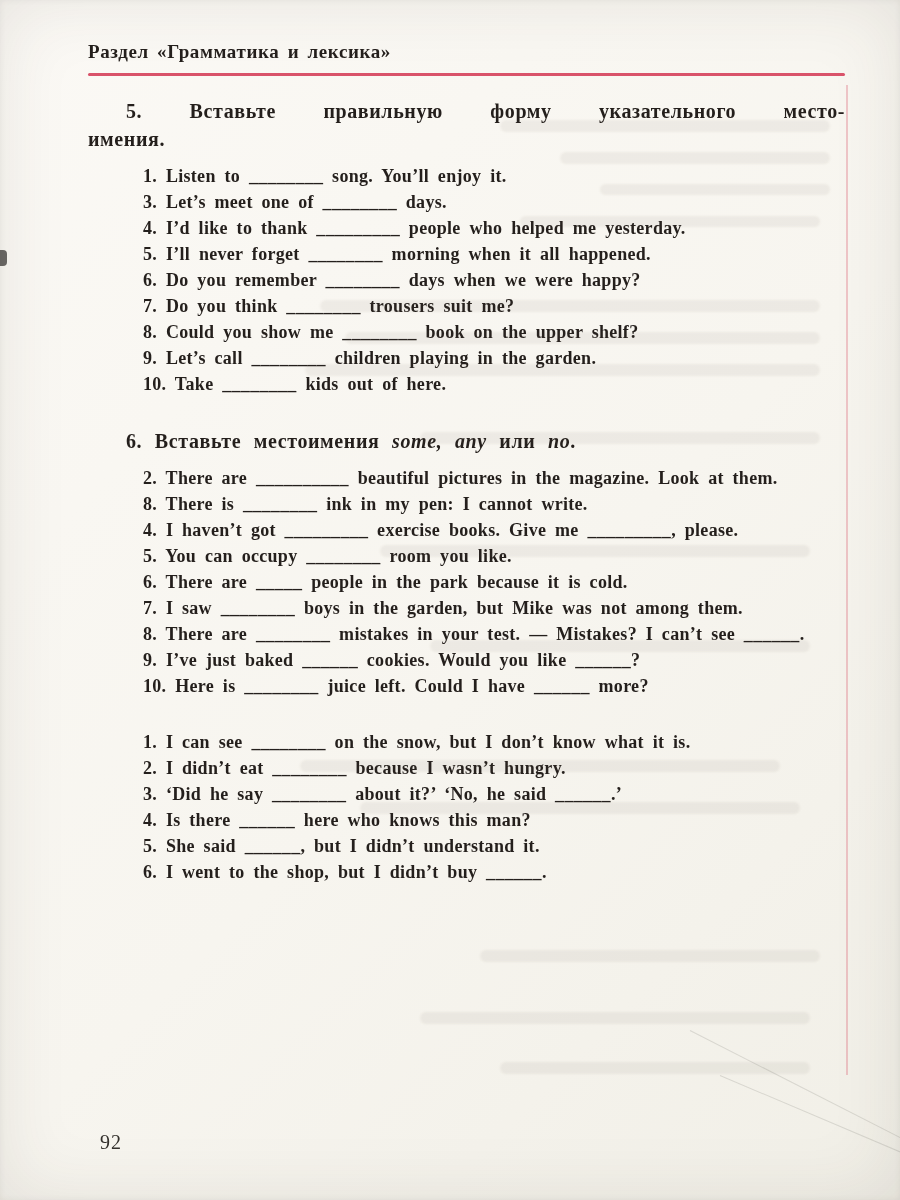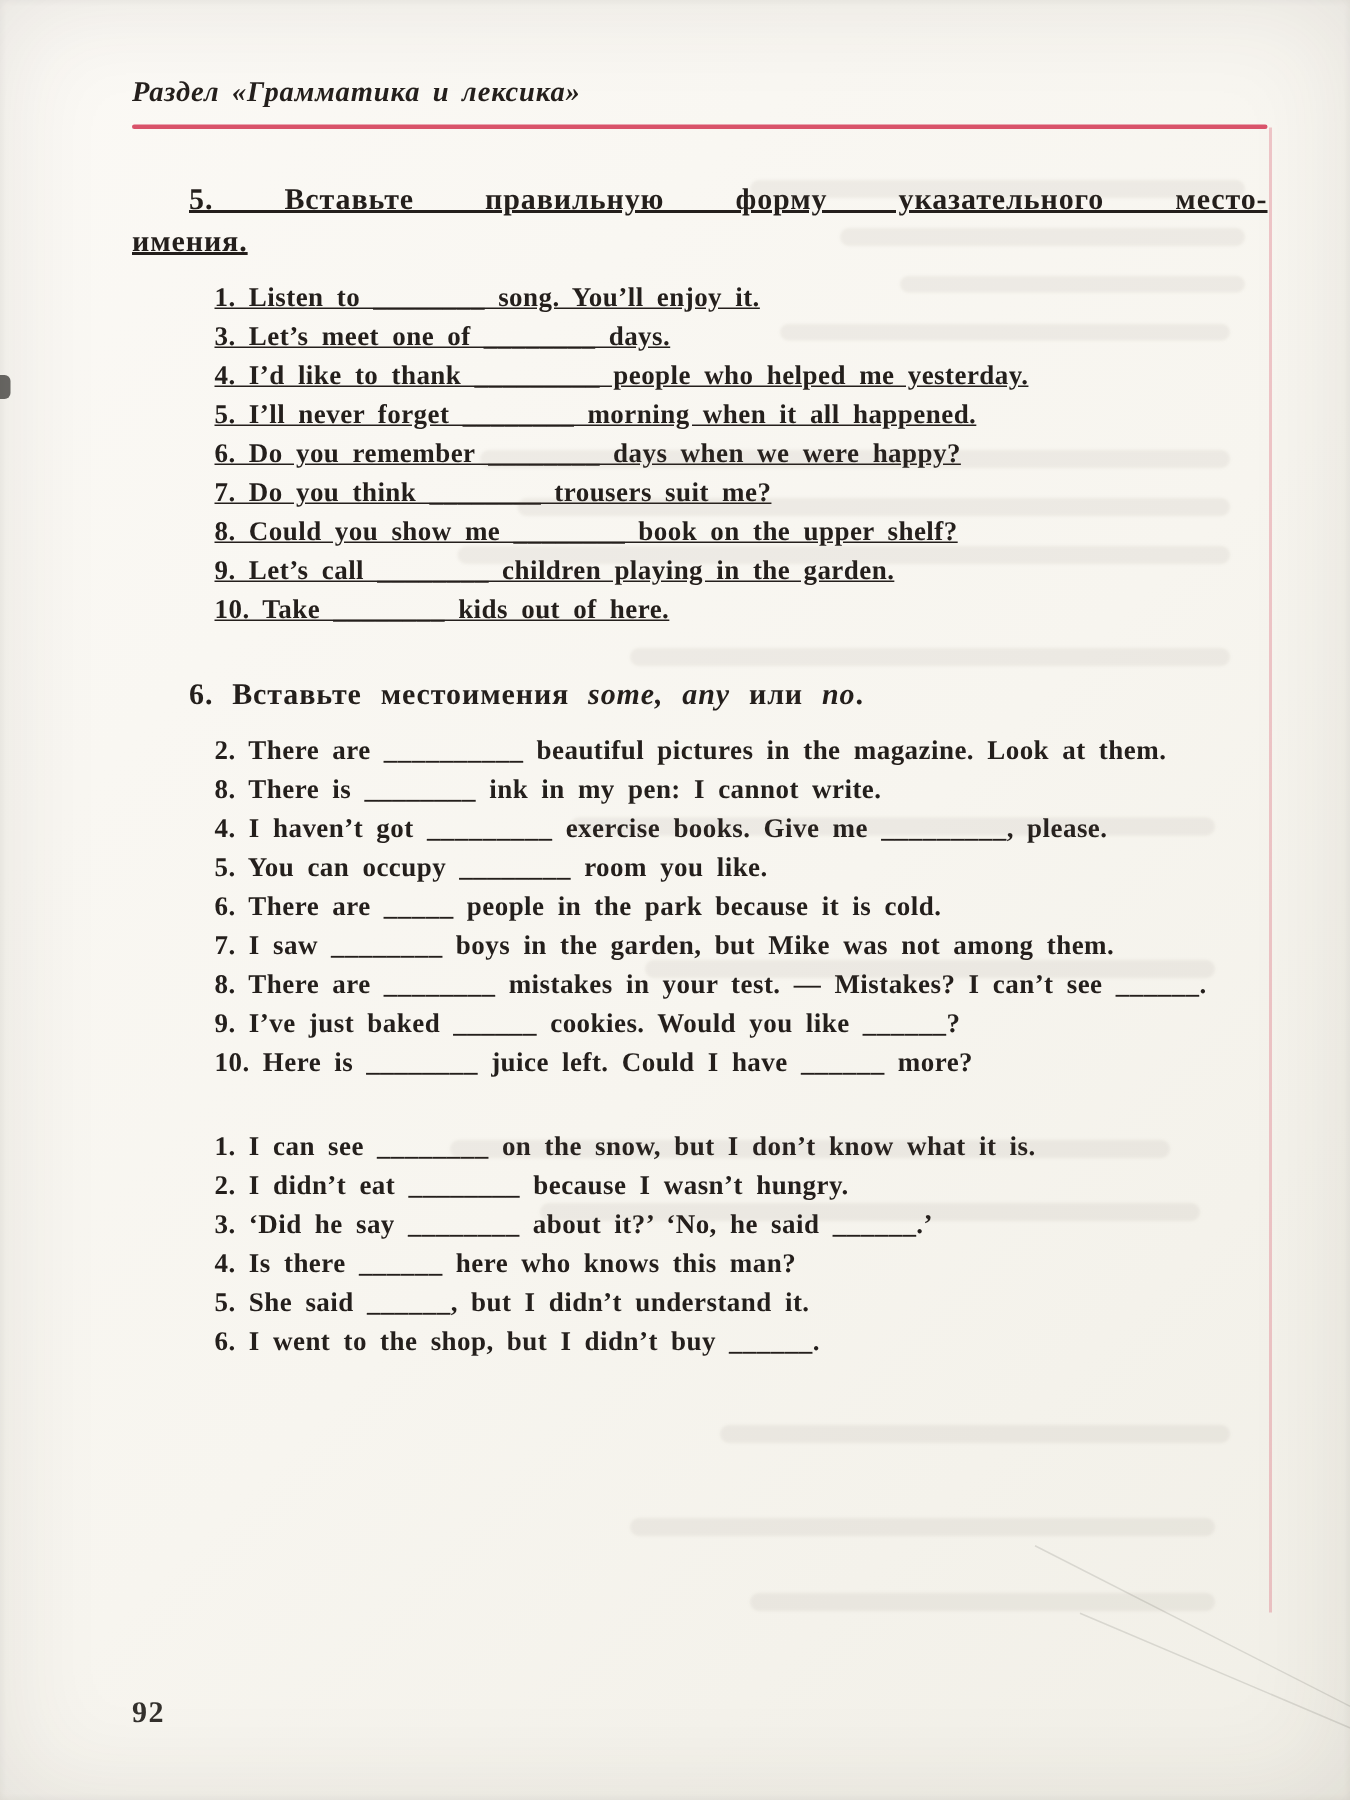--- a/index.html
+++ b/index.html
@@ -14,38 +14,38 @@
     height: 1200px;
     margin: 0 auto;
     box-sizing: border-box;
     padding: 0 55px 0 88px;
     background: linear-gradient(135deg, #fbf9f5 0%, #f7f5ef 55%, #f1efe7 100%);
     box-shadow: inset 0 0 70px rgba(60,50,40,0.10), inset 0 0 6px rgba(0,0,0,0.06);
     overflow: hidden;
     color: #241f1c;
   }
   
-  .page-header { margin-top: 50px; font-style: italic; }
+  .page-header { margin-top: 40px; }
   .header-text {
     font-size: 19px;
     font-weight: 700;
     letter-spacing: 0.6px;
     word-spacing: 3px;
     line-height: 24px;
   }
   .header-rule {
     margin-top: 9px;
     height: 3px;
     width: 100%;
     background: #d9536a;
     border-radius: 2px;
   }
   
   .exercise { margin-top: 30px; }
-  .exercise.first { margin-top: 33px; text-decoration: underline; }
+  .exercise.first { margin-top: 21px; }
   .ex-title {
     margin: 0 0 10px 0;
     font-size: 20px;
     font-weight: 700;
     line-height: 28px;
     letter-spacing: 0.6px;
     word-spacing: 7px;
   }
   .t-line { display: block; text-indent: 38px; }
   .t-line.stretch { text-align: justify; text-align-last: justify; }
@@ -59,24 +59,24 @@
     font-size: 18px;
     font-weight: 700;
     line-height: 26px;
     letter-spacing: 0.3px;
     word-spacing: 4px;
     text-align: justify;
   }
   
   .page-number {
     position: absolute;
-    left: 88px;
+    left: 100px;
     bottom: 46px;
     font-size: 20px;
-    font-weight: 700;
+    font-weight: 400;
     letter-spacing: 1px;
     color: #33302c;
   }
   
   .artifacts { position: absolute; inset: 0; pointer-events: none; }
   .ghost {
     position: absolute;
     background: rgba(95, 88, 76, 0.07);
     border-radius: 6px;
     filter: blur(1.2px);

